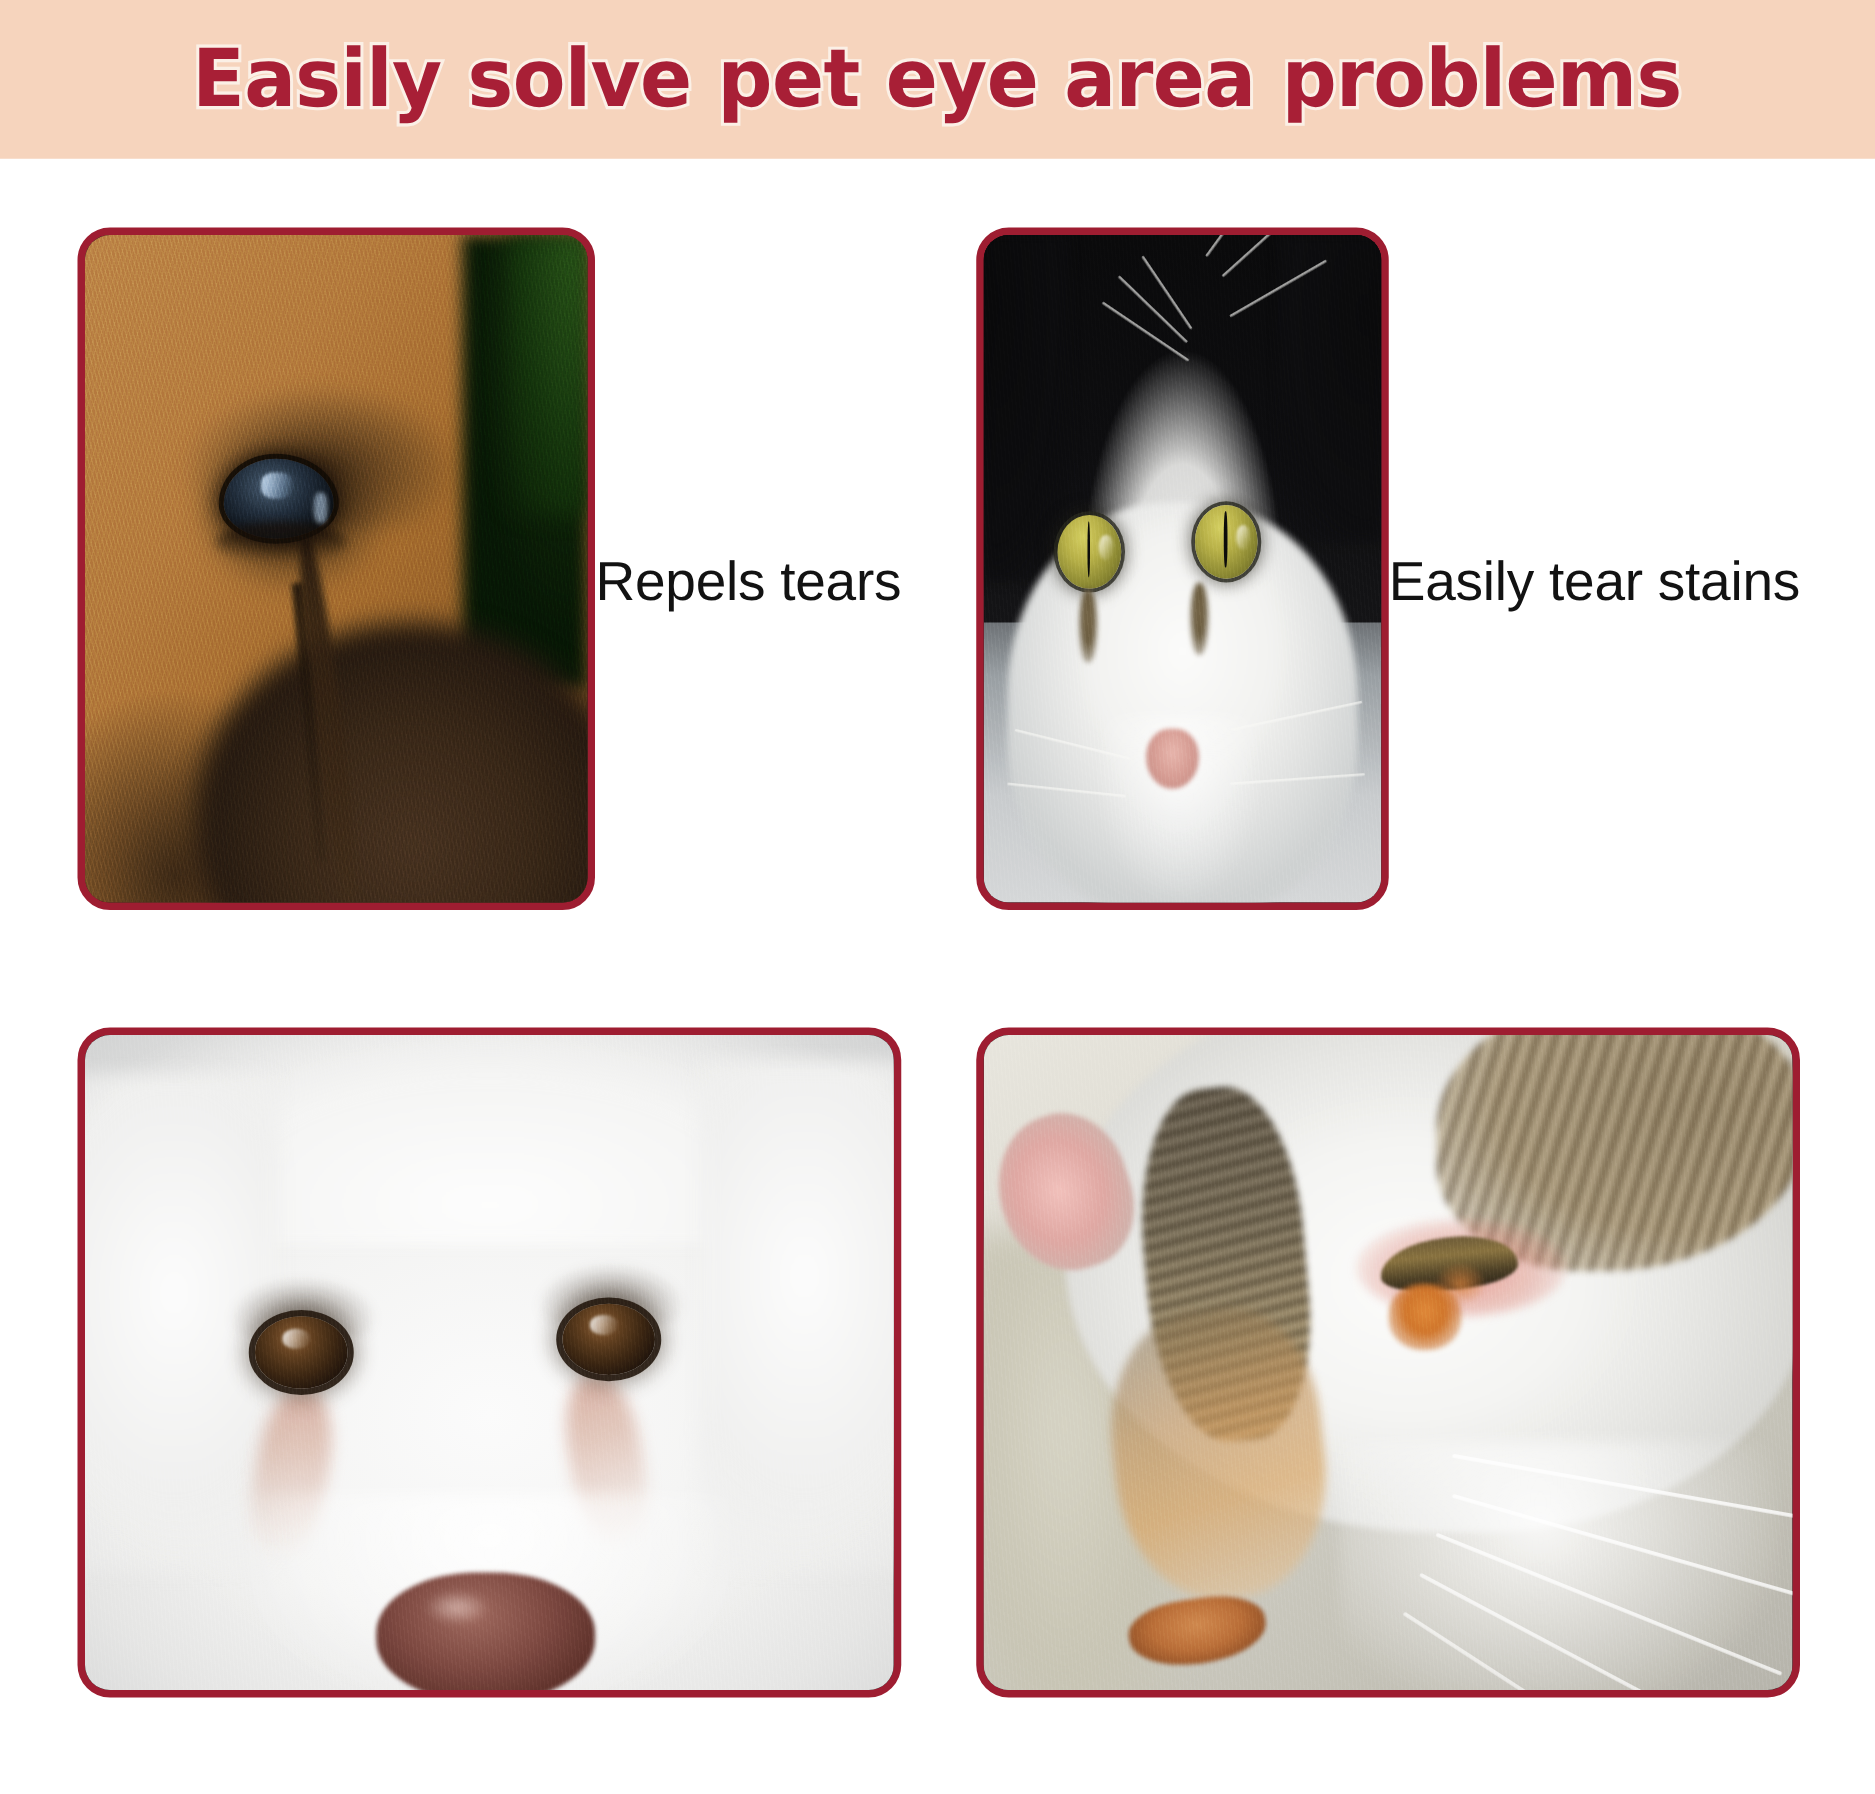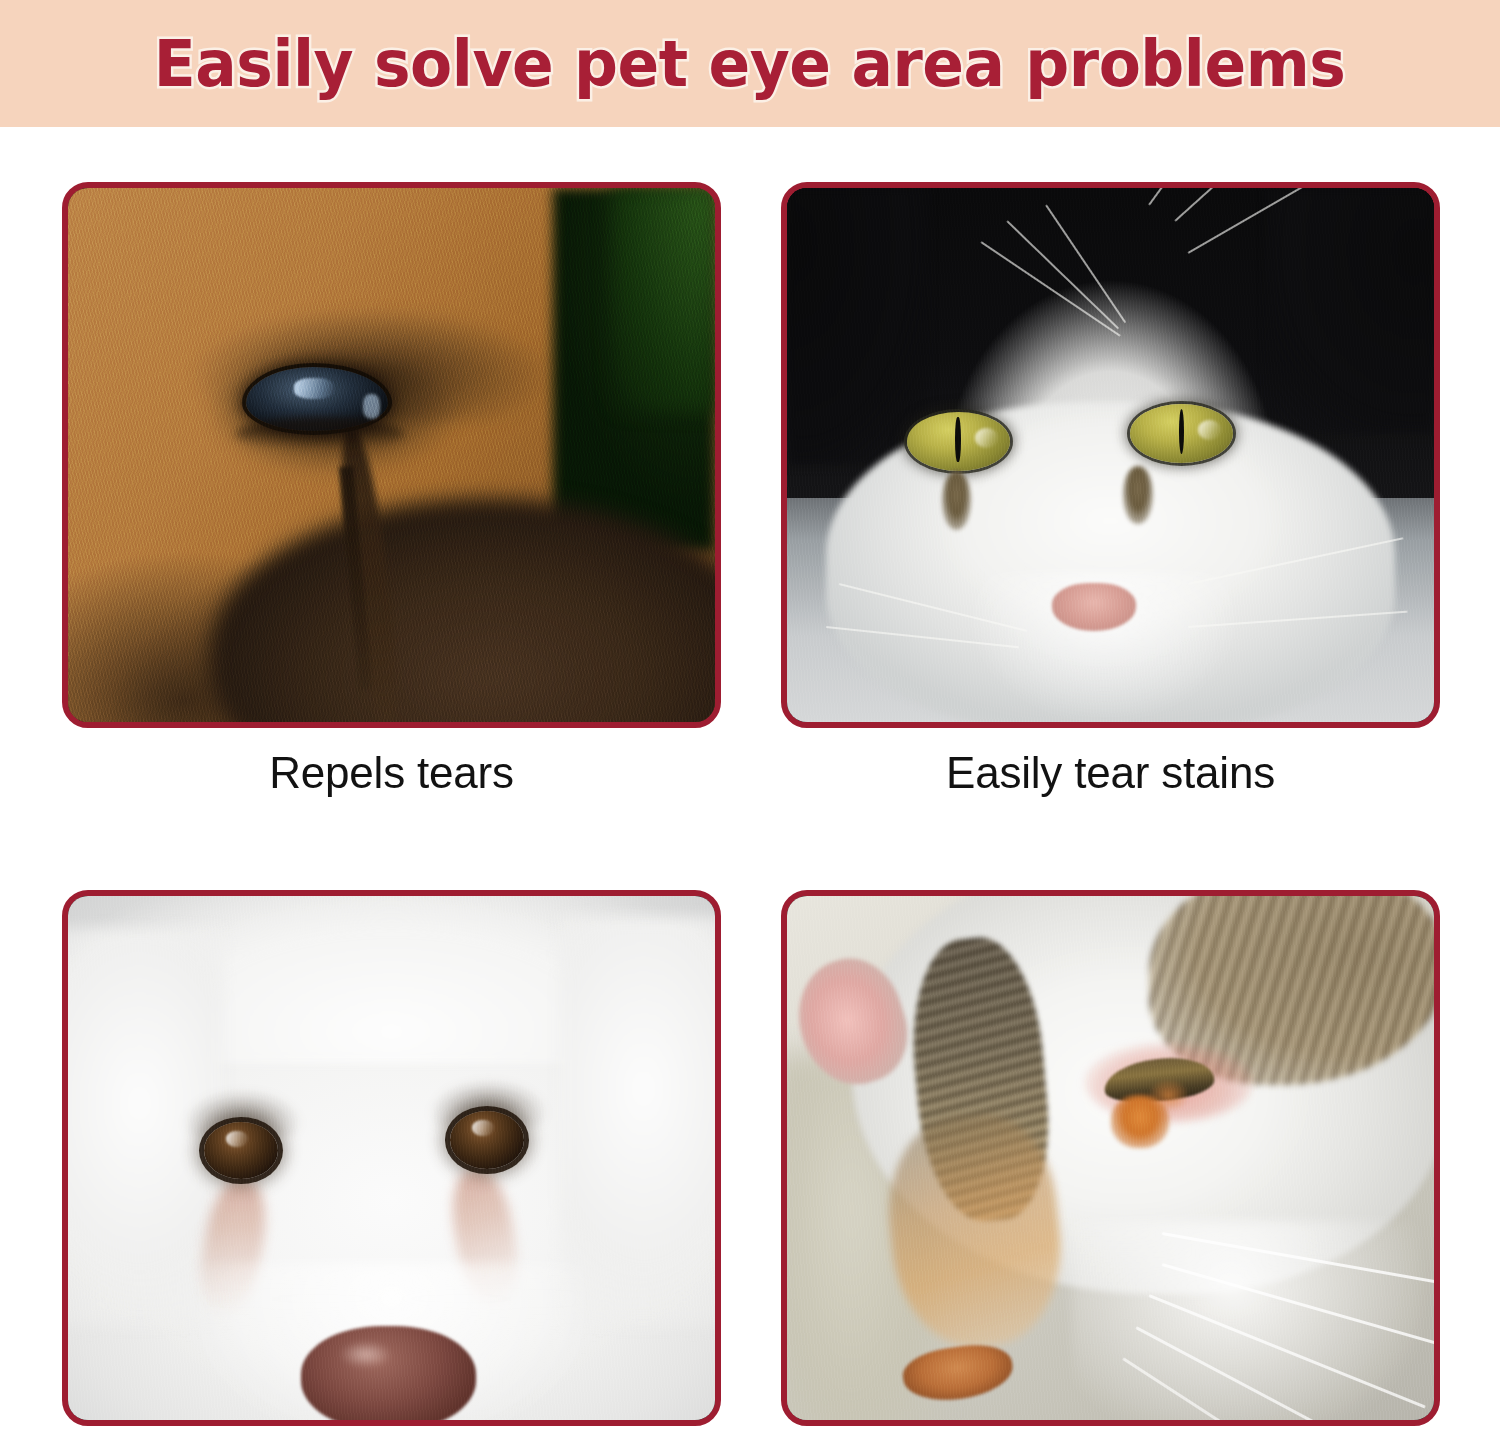--- a/index.html
+++ b/index.html
@@ -31,21 +31,21 @@
     text-align:center;
     white-space:nowrap;
   }
 
   
   .grid {
     position:absolute; left:62px; top:182px;
     width:1378px;
   }
   .row { display:flex; gap:60px; }
-  .cell { width:659px; display:flex; flex-direction:column; align-items:center; }
+  .cell { width:659px; display:flex; flex-direction:row; align-items:center; }
 
   .photo-frame {
     width:659px; height:546px;
     border:6px solid #9e1d31;
     border-radius:26px;
     overflow:hidden;
     position:relative;
     background:#111;
   }
   .photo {

